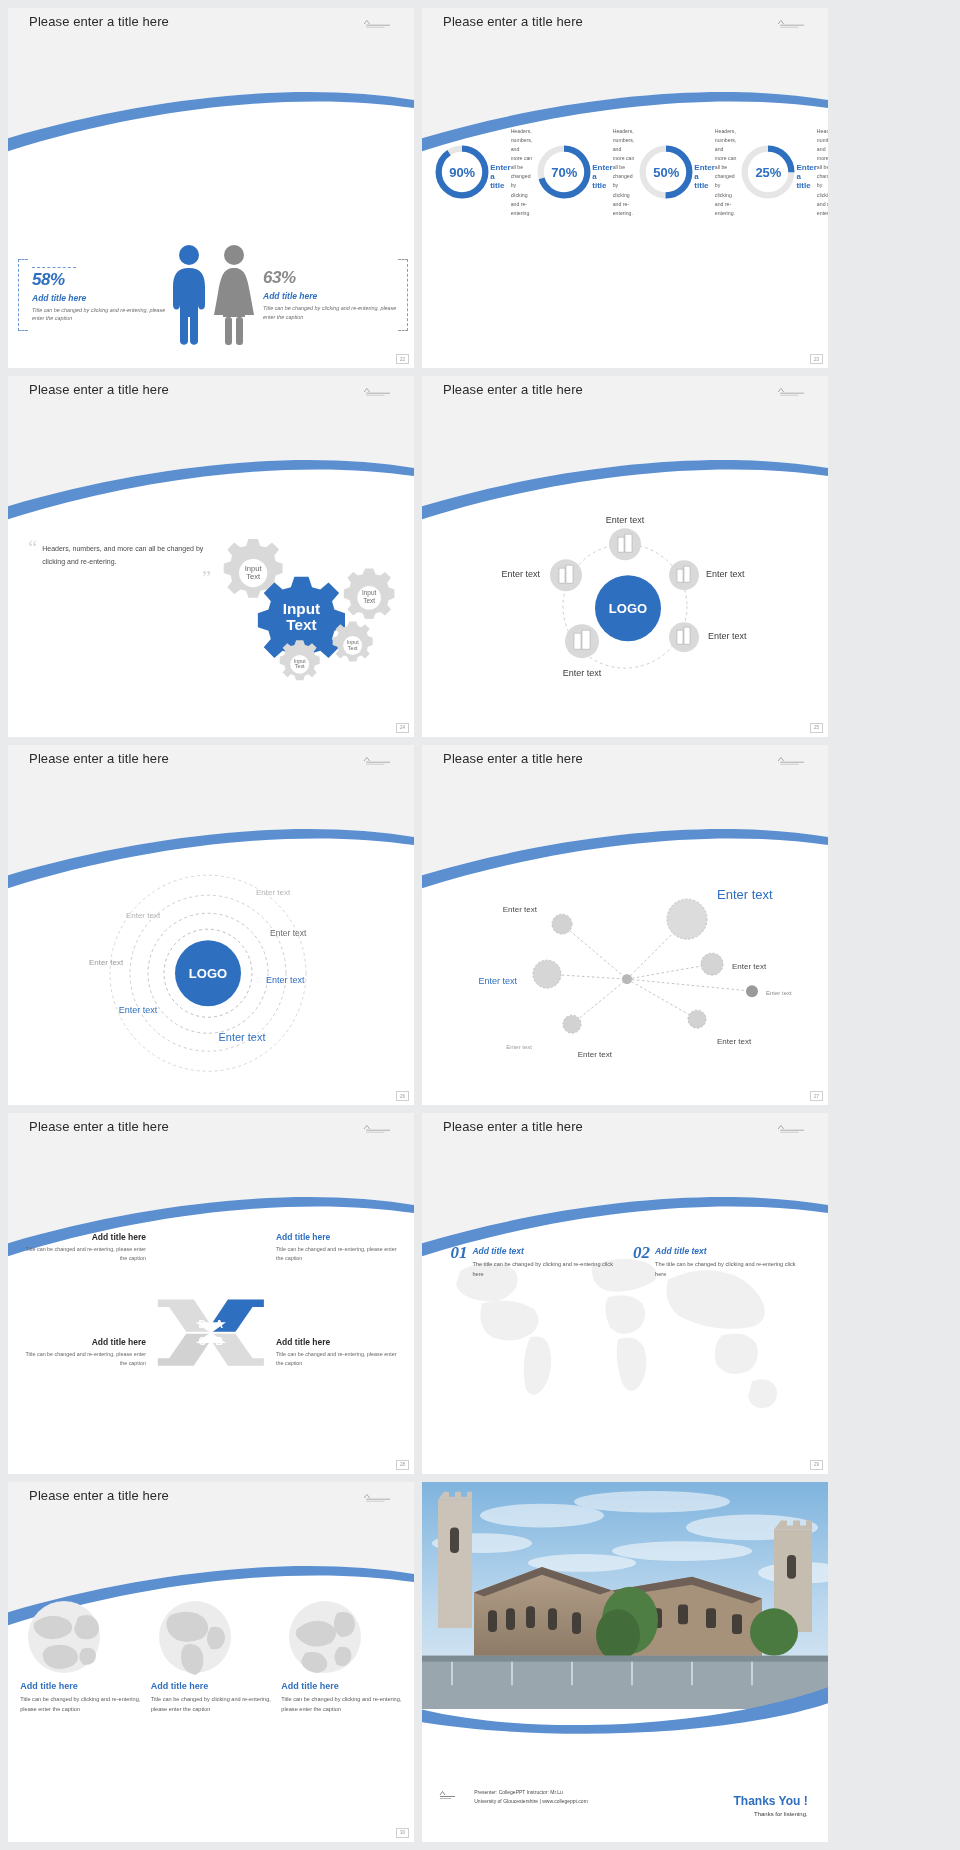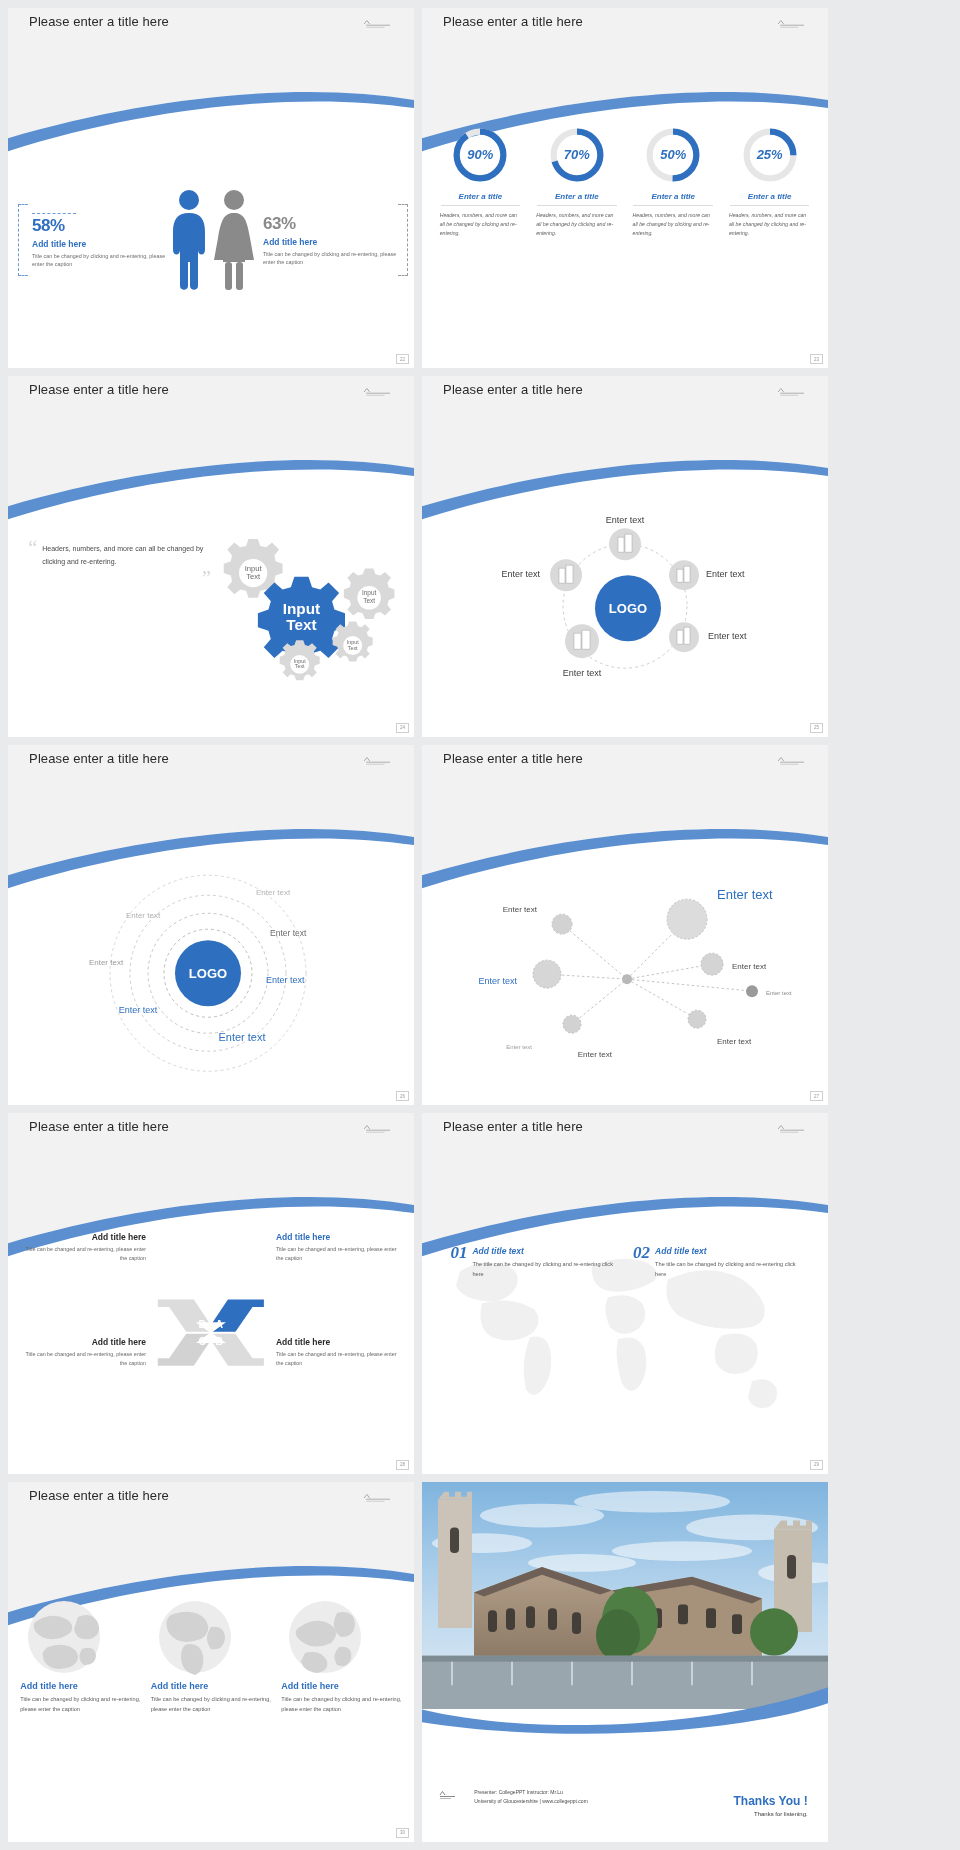--- a/index.html
+++ b/index.html
@@ -39,32 +39,32 @@
   .pagenum {
     position: absolute; right: 5px; bottom: 4px;
     width: 13px; height: 10px; border: 1px solid #cfcfcf;
     font-size: 4.5px; color: #999; display: flex;
     align-items: center; justify-content: center; z-index: 6;
     background: #fff;
   }
   .body { position: absolute; left:0; right:0; top:0; bottom:0; z-index: 3; }
 
   
-  .s1-wrap { position:absolute; left:0; right:0; top:35%; bottom:6%; display:flex; align-items:center; }
+  .s1-wrap { position:absolute; left:0; right:0; top:35%; bottom:6%; display:flex; align-items:flex-end;font-style:italic; }
   .s1-col { flex:1; display:flex; align-items:center; }
   .pct { font-size:17px; font-weight:700; color:#2f6fbf; letter-spacing:-.4px;}
   .pct.grey { color:#8a8a8a; }
   .addt { font-size:8.5px; font-weight:700; color:#2f6fbf; margin-top:3px;}
   .cap { font-size:5.4px; color:#6d6d6d; line-height:1.55; margin-top:3px; }
   .dash-l { border-left:1px dashed #6d9bd6; border-top:1px dashed #6d9bd6; border-bottom:1px dashed #6d9bd6;}
   .dash-r { border-right:1px dashed #9a9a9a; border-top:1px dashed #9a9a9a; border-bottom:1px dashed #9a9a9a;}
 
   
   .donuts { position:absolute; left:3%; right:3%; top:33%; display:flex; gap:4px; }
-  .donut-cell { flex:1; display:flex; flex-direction:column; align-items:center;font-style:italic; }
+  .donut-cell { flex:1; display:flex; flex-direction:row; align-items:center; }
   .donut { position:relative; width:56px; height:56px; }
   .donut-val { position:absolute; inset:0; display:flex; align-items:center; justify-content:center;
     font-size:13px; font-weight:700; color:#2f6fbf; }
   .d-title { font-size:8px; font-weight:700; color:#2f6fbf; margin-top:9px; }
   .d-rule { width:86%; height:1px; background:#dcdcdc; margin:4px 0 5px; }
   .d-body { font-size:5.2px; color:#5f5f5f; line-height:1.75; width:88%; }
 
   
   .quote-mark { font-size:20px; color:#d6d6d6; font-family:"Liberation Serif",serif; line-height:.6; }
   .gear-txt { font-size:7px; color:#4a4a4a; line-height:1.9; }

